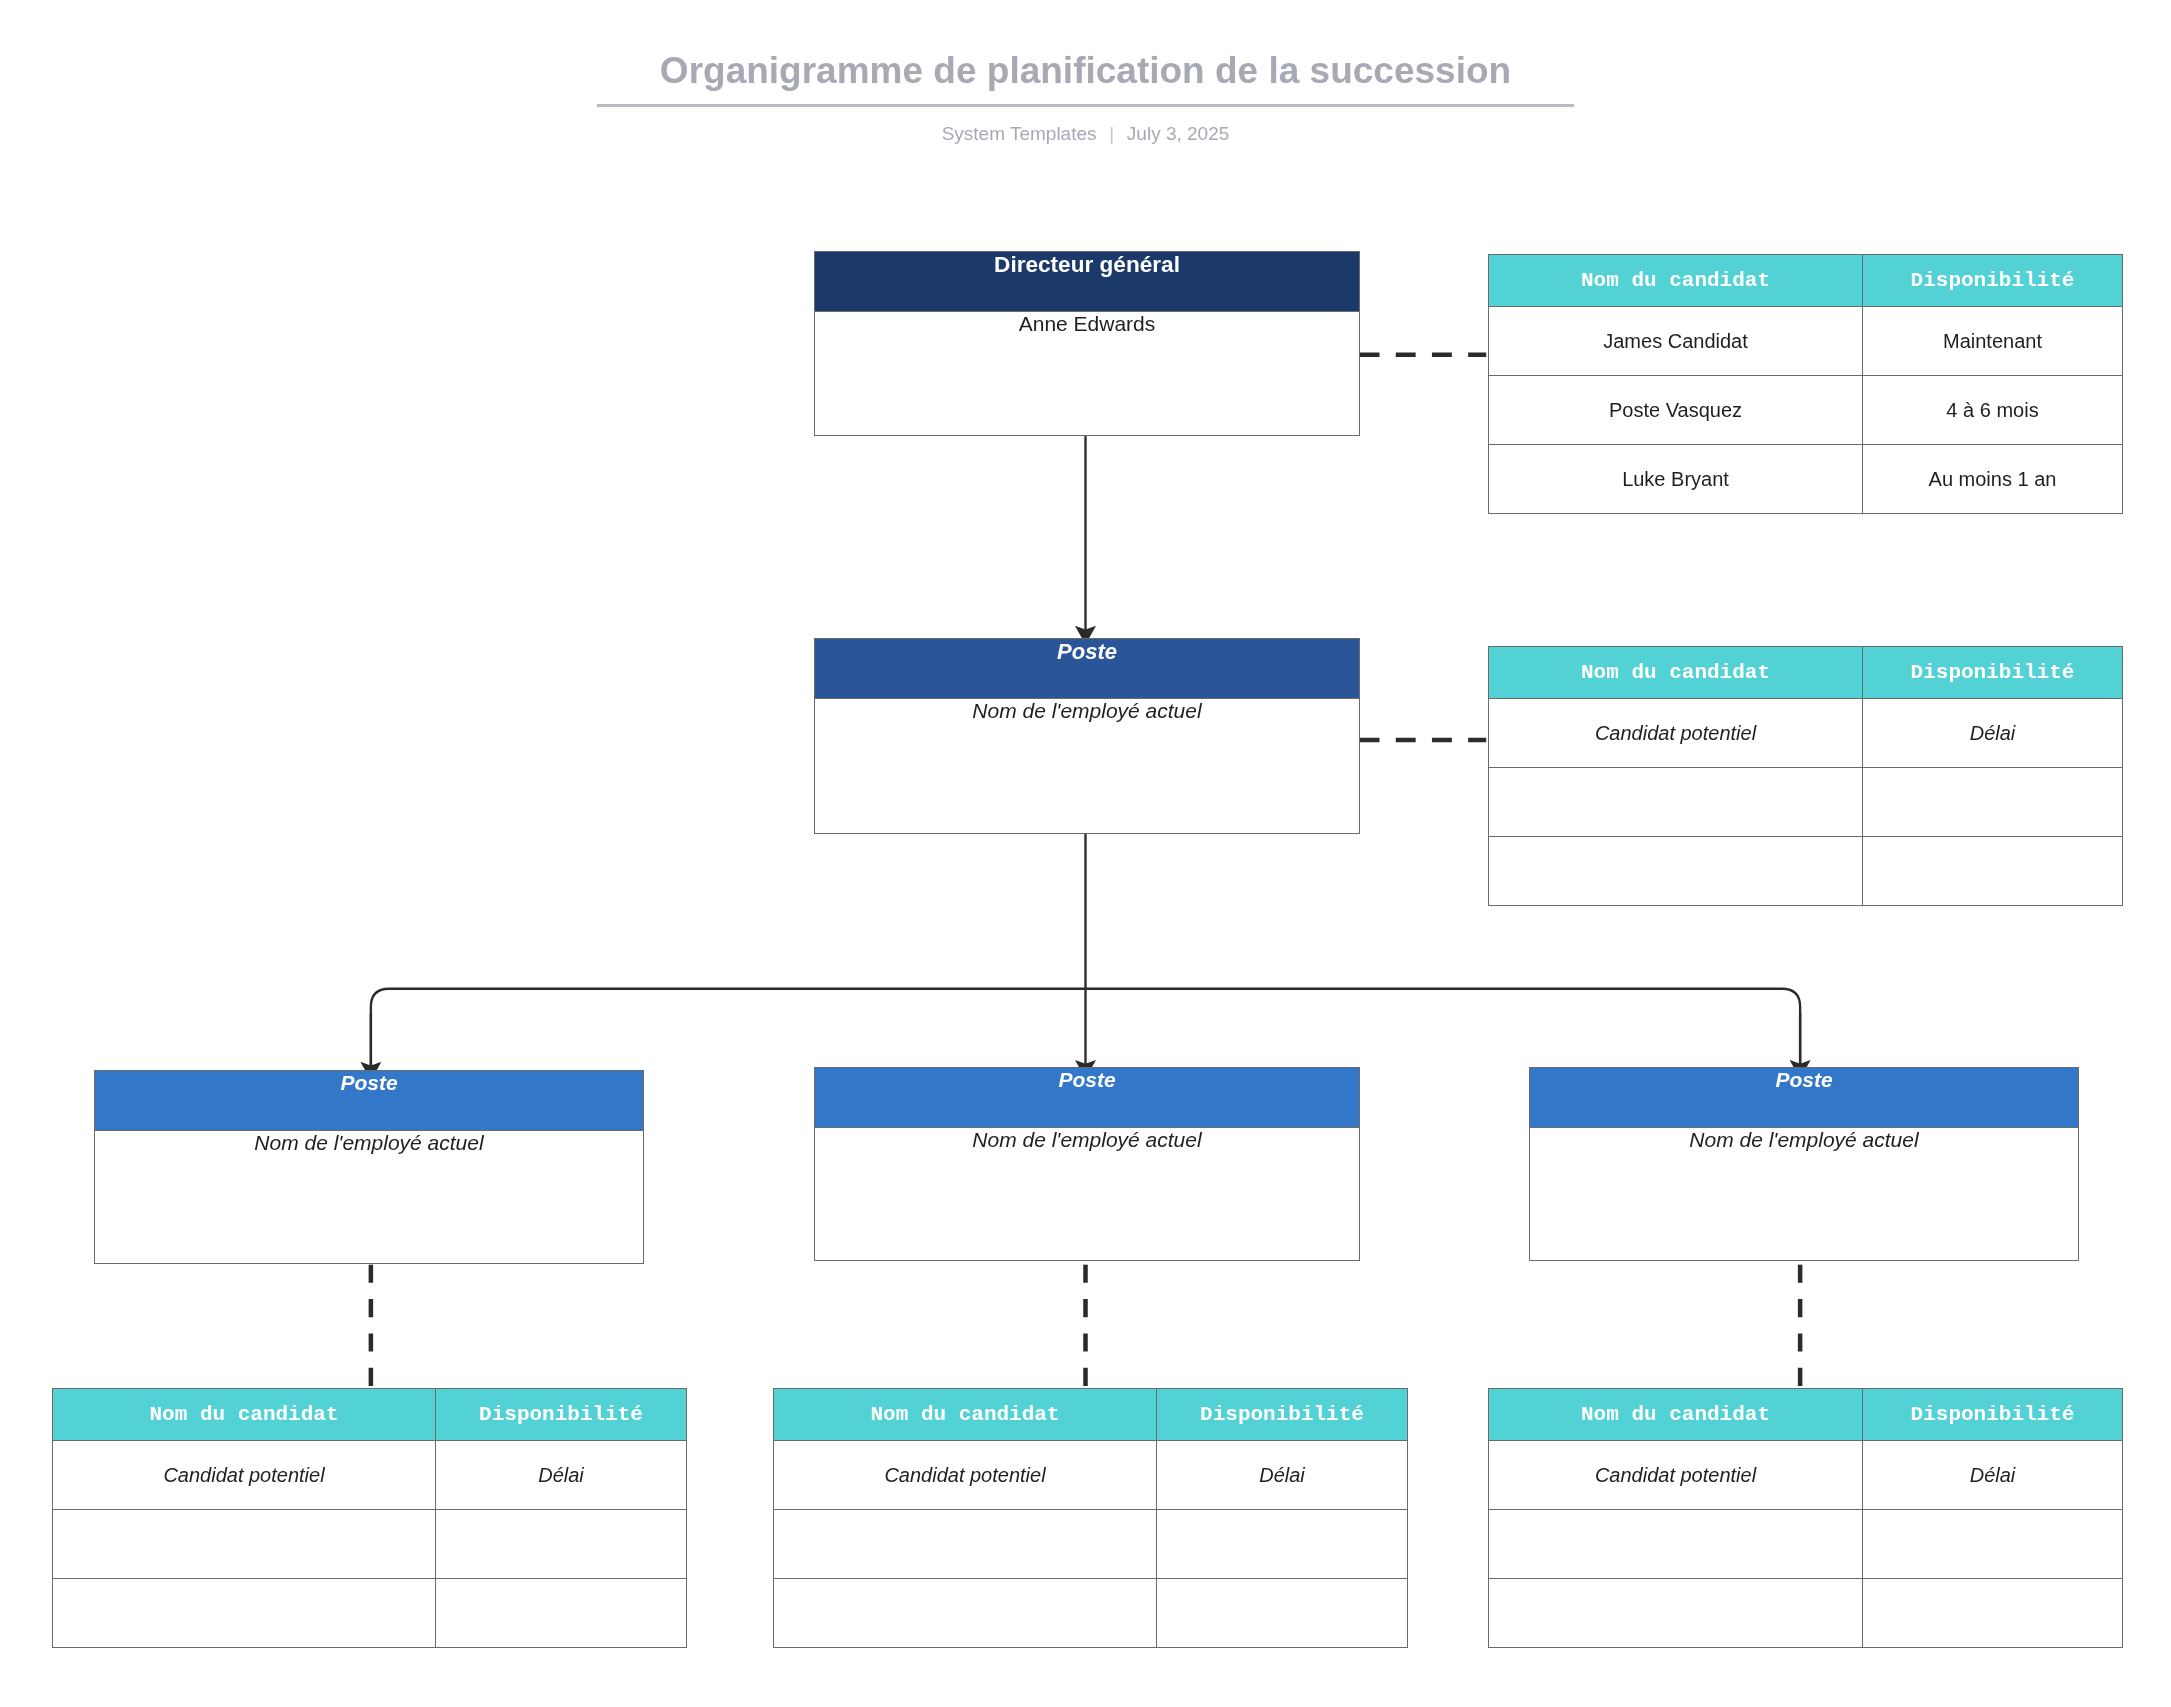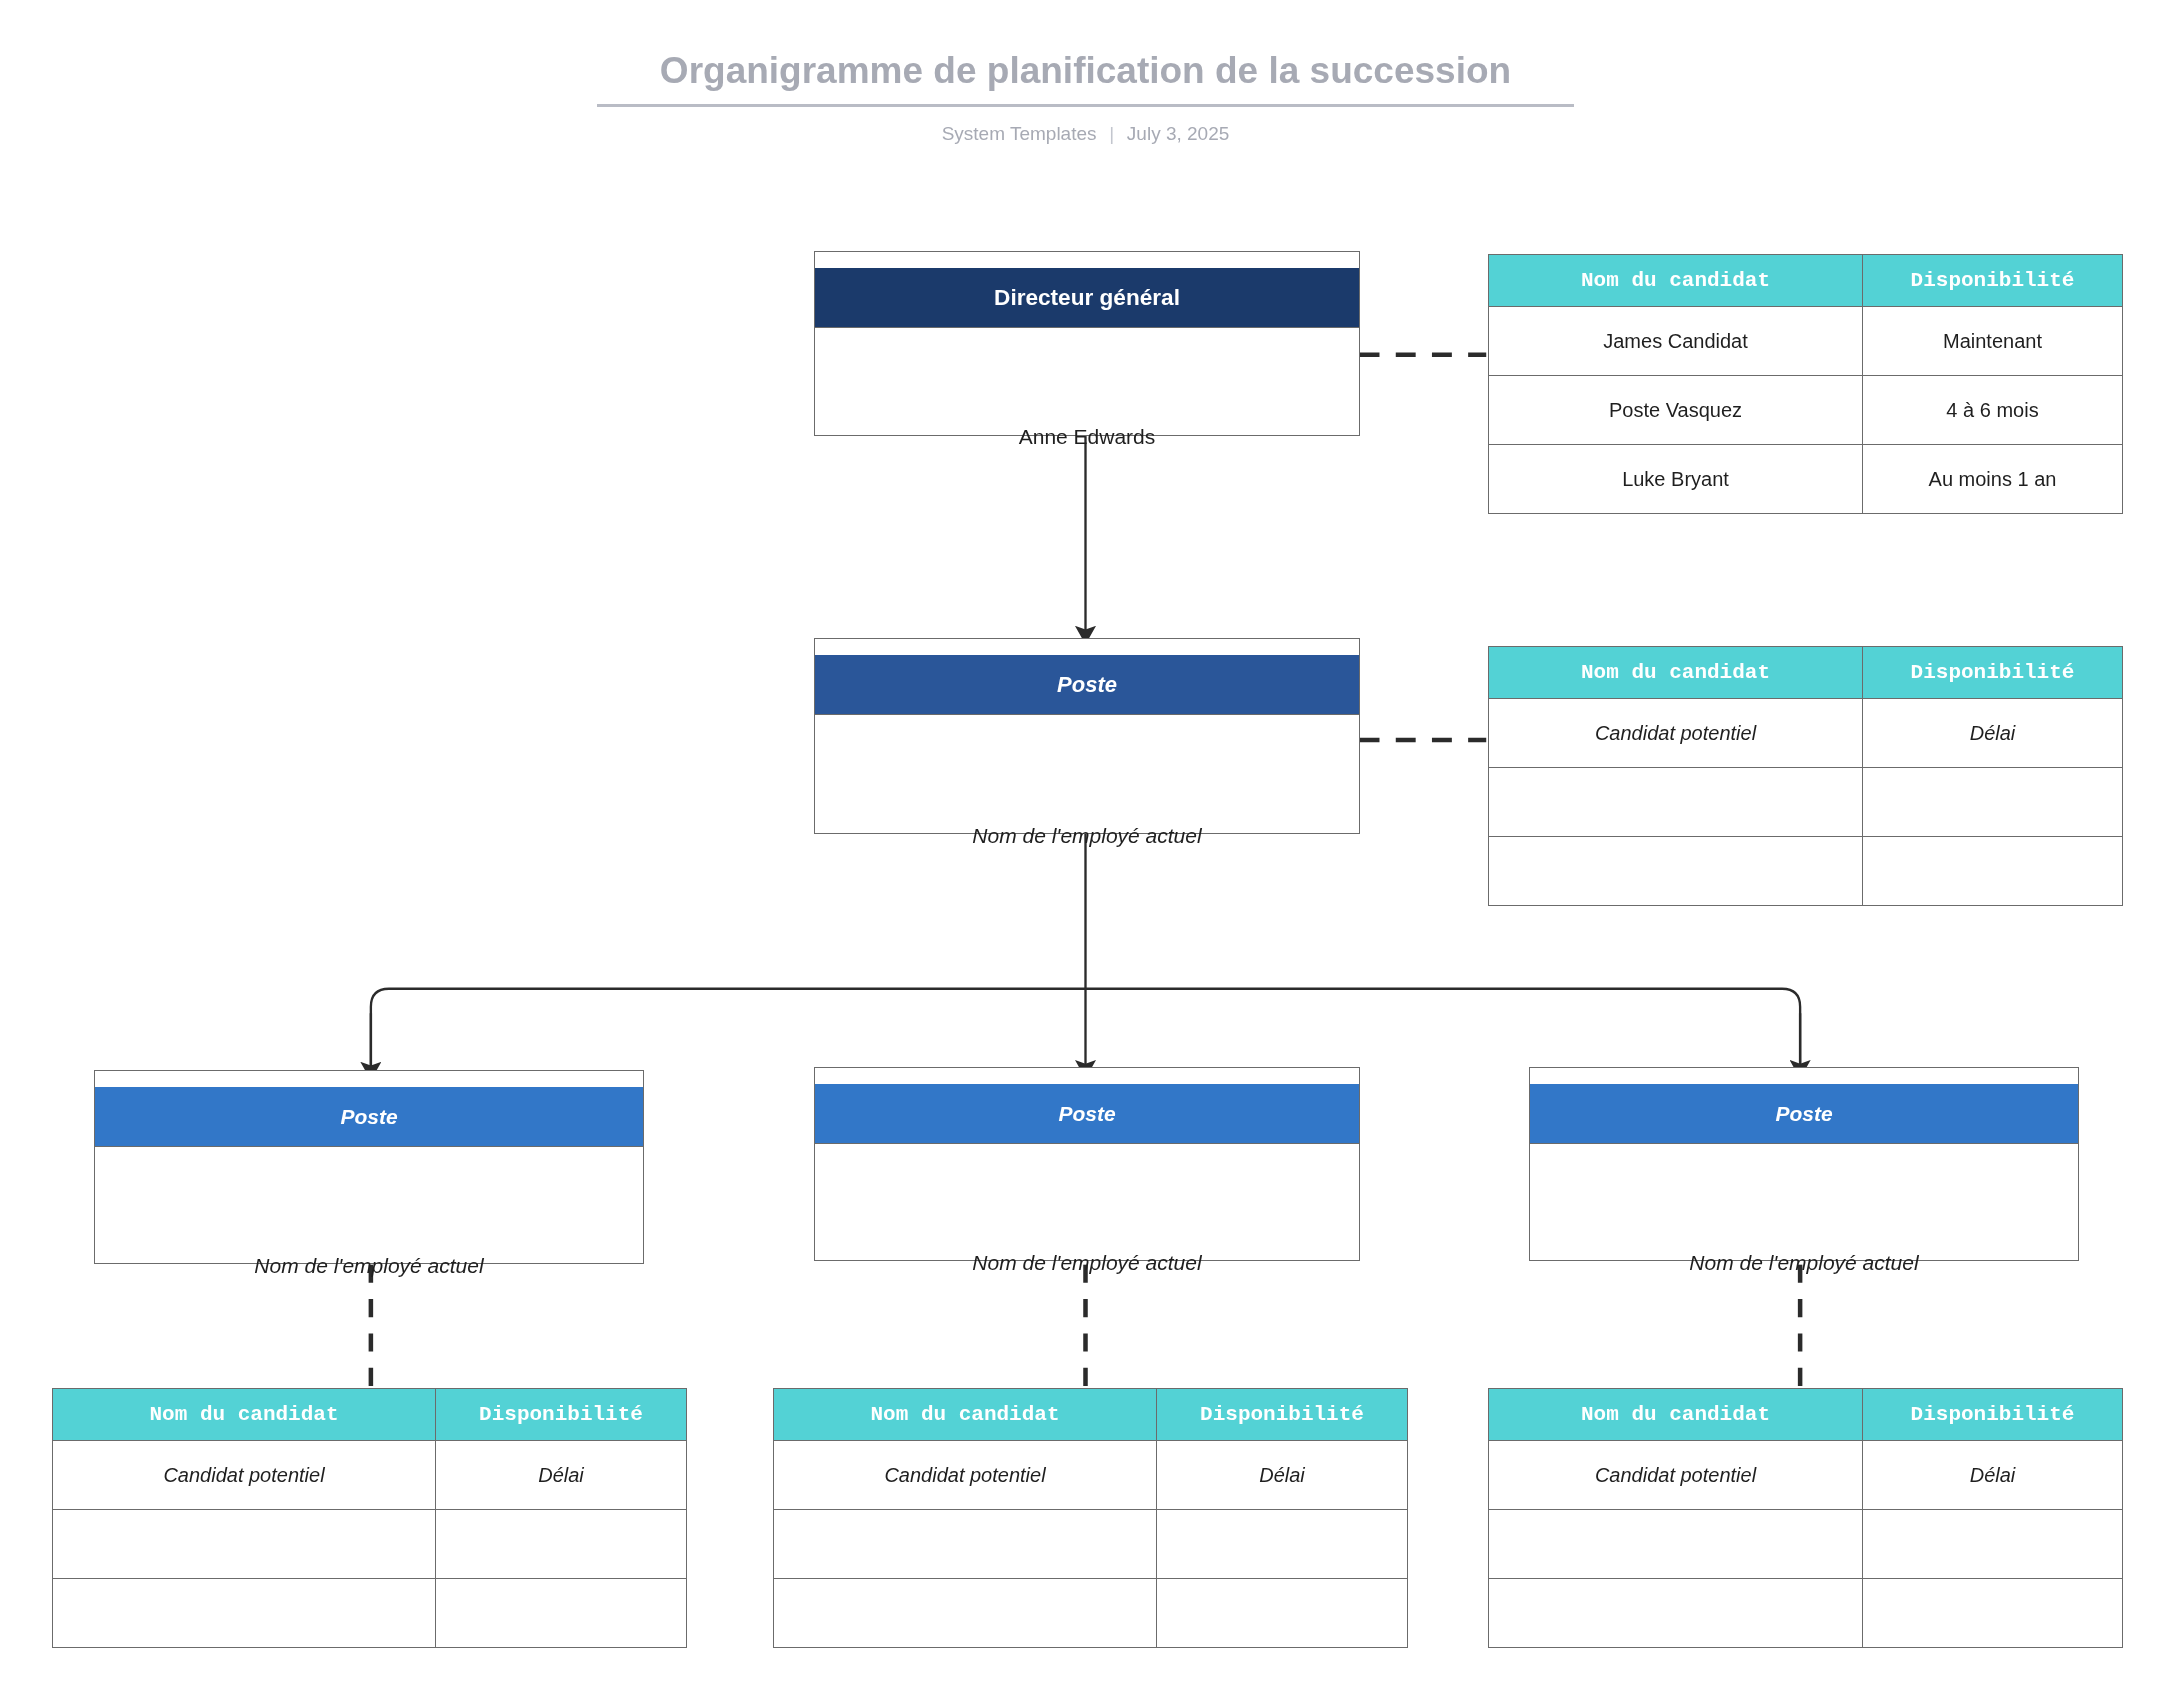--- a/index.html
+++ b/index.html
@@ -57,29 +57,28 @@
   .node {
     position: absolute;
     border: 1.8px solid #6b6b6b;
     background: #ffffff;
     box-sizing: border-box;
   }
   .node-header {
     color: #ffffff;
     text-align: center;
     display: flex;
-    align-items: center;
+    align-items: flex-start;
     justify-content: center;
     box-sizing: border-box;
     border-bottom: 1.8px solid #6b6b6b;
-    margin-top: 16px;
   }
   .node-body {
     display: flex;
-    align-items: flex-end;
+    align-items: flex-start;
     justify-content: center;
     text-align: center;
     color: #1f1f1f;
     font-size: 21px;
     box-sizing: border-box;
   }
   .lvl1 .node-header {
     background: #1b3a6b;
     font-size: 22.6px;
     font-weight: bold;

